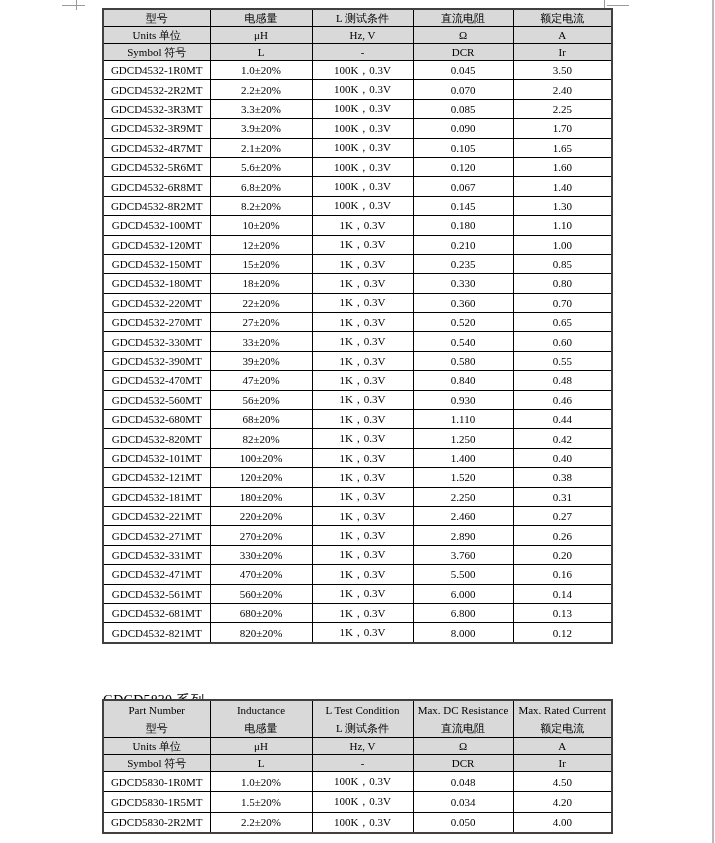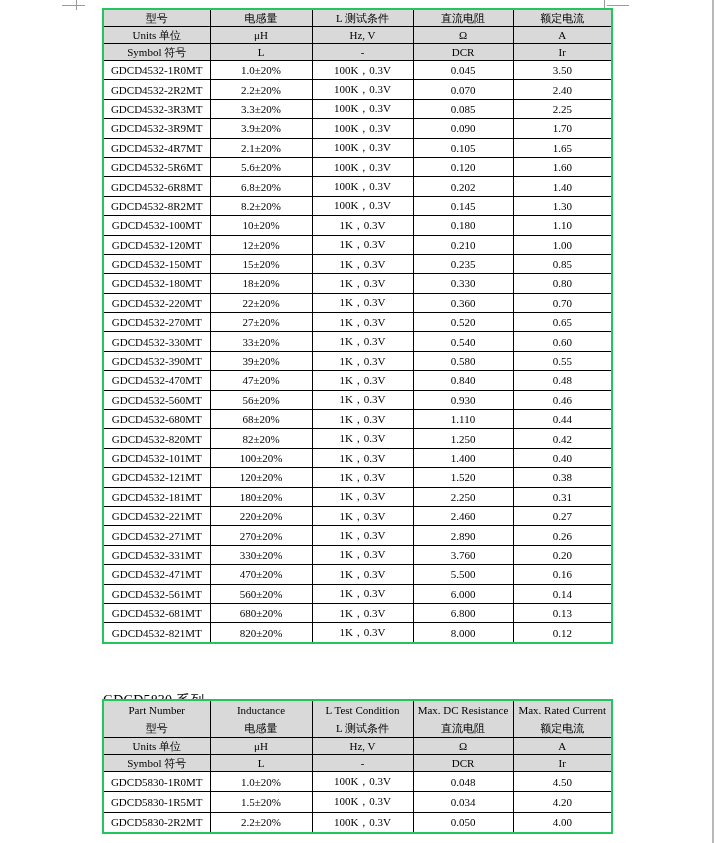--- a/index.html
+++ b/index.html
@@ -18,21 +18,21 @@
   .crop { position: absolute; background: #9a9a9a; }
   .crop.tl-h { left: 62px;  top: 5px; width: 23px; height: 1px; }
   .crop.tl-v { left: 76px;  top: 0;   width: 1px;  height: 10px; }
   .crop.tr-h { left: 607px; top: 5px; width: 22px; height: 1px; }
   .crop.tr-v { left: 604px; top: 0;   width: 1px;  height: 11px; }
 
   table.spec {
     border-collapse: collapse;
     table-layout: fixed;
     width: 510px;
-    border: 2px solid #22c55e;
+    border: 2px solid #404040;
     font-size: 11px;
   }
   table.spec th, table.spec td {
     border: 1px solid #000;
     text-align: center;
     vertical-align: middle;
     font-weight: 400;
     padding: 0;
     overflow: hidden;
     white-space: nowrap;
@@ -129,21 +129,21 @@
         <td>GDCD4532-5R6MT</td>
         <td>5.6±20%</td>
         <td>100K，0.3V</td>
         <td>0.120</td>
         <td>1.60</td>
       </tr>
       <tr>
         <td>GDCD4532-6R8MT</td>
         <td>6.8±20%</td>
         <td>100K，0.3V</td>
-        <td>0.202</td>
+        <td>0.067</td>
         <td>1.40</td>
       </tr>
       <tr>
         <td>GDCD4532-8R2MT</td>
         <td>8.2±20%</td>
         <td>100K，0.3V</td>
         <td>0.145</td>
         <td>1.30</td>
       </tr>
       <tr>

